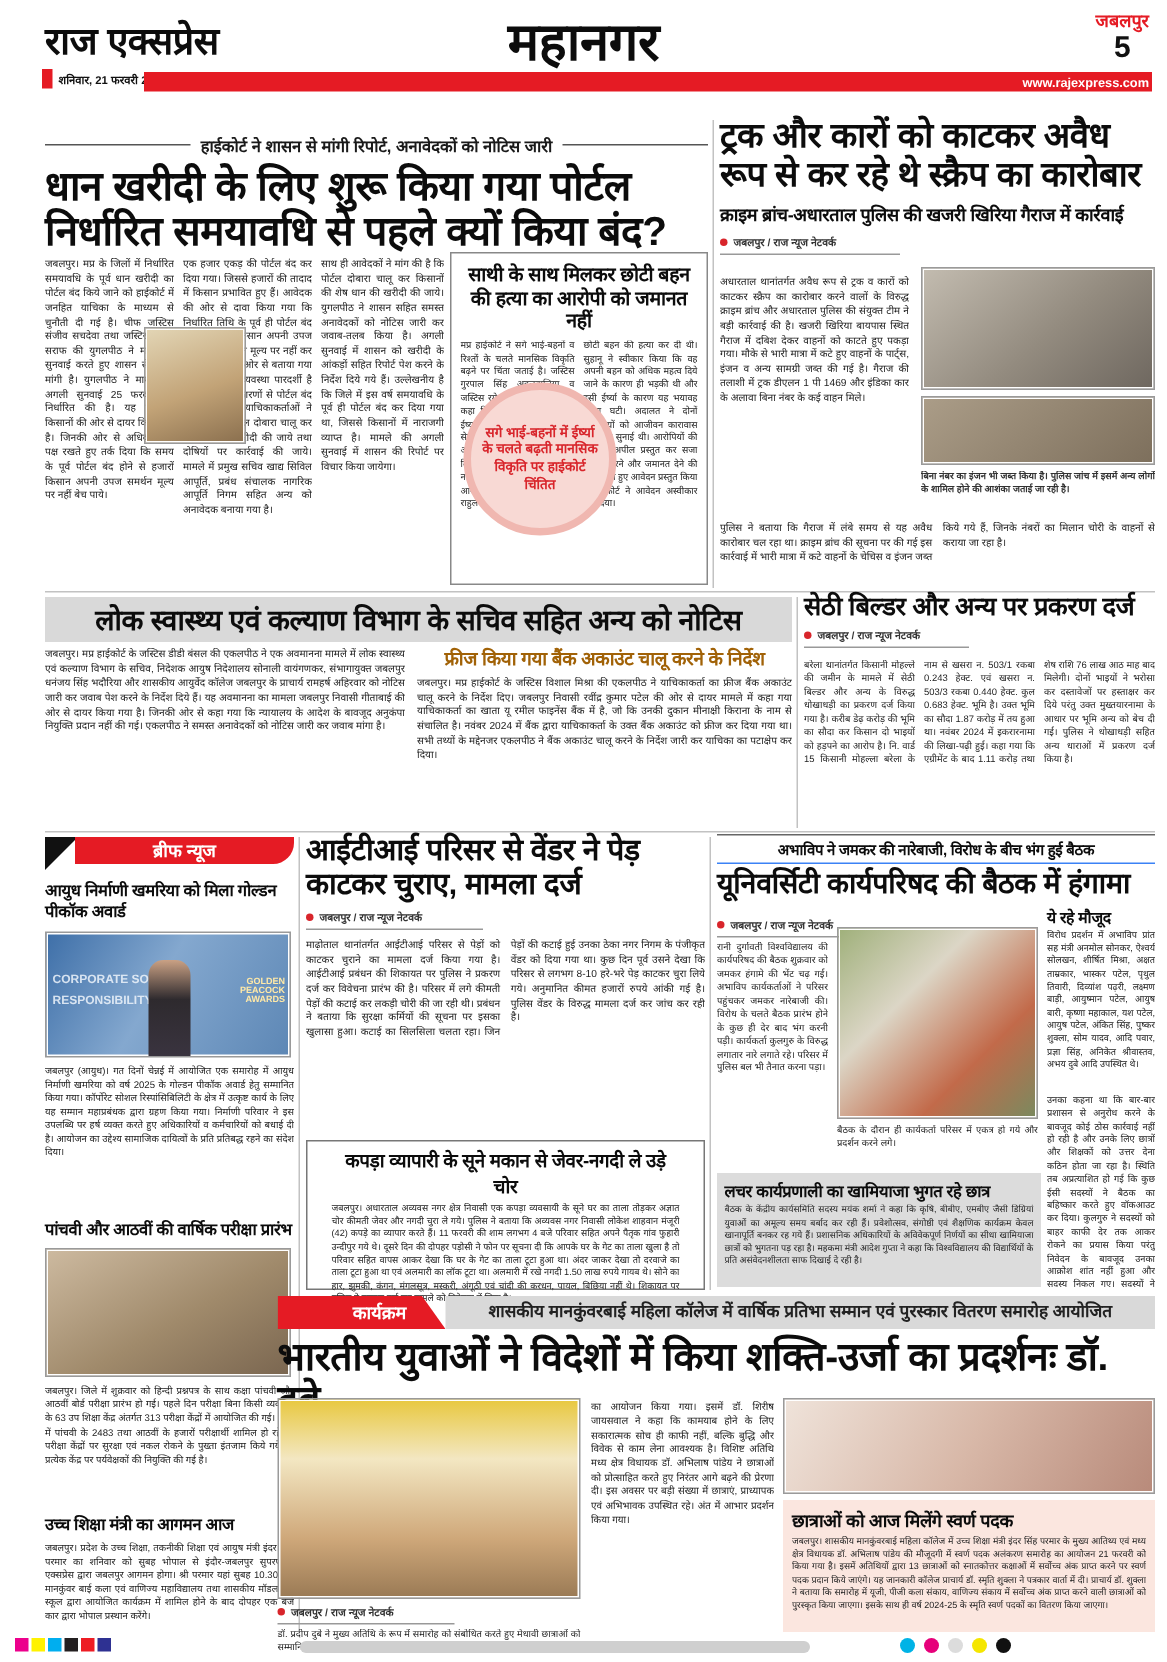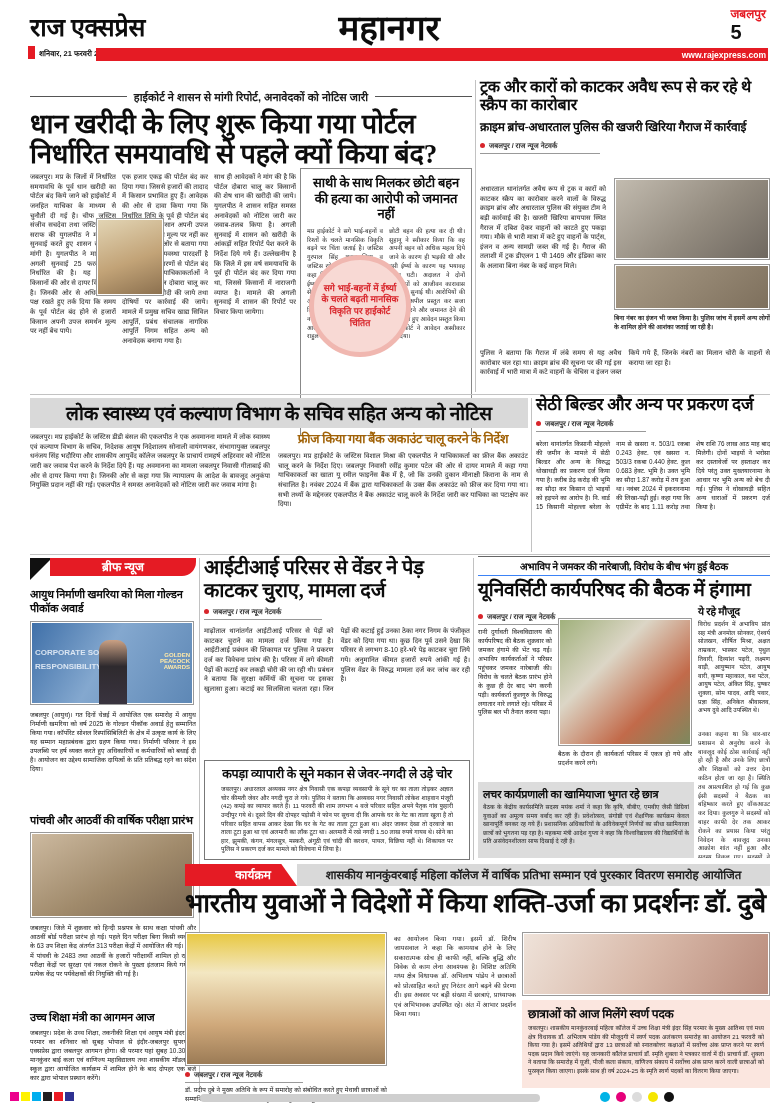--- a/index.html
+++ b/index.html
@@ -1,21 +1,21 @@
 <!DOCTYPE html>
 <html><head>
 <meta charset="utf-8">
 <style>
   * { margin:0; padding:0; box-sizing:border-box; }
   html,body { background:#e9e9e9; }
   body { font-family:"Liberation Sans","DejaVu Sans",sans-serif; }
   .page { position:relative; width:778px; height:1108px; background:#ffffff; margin:0 auto; overflow:hidden; }
   .abs { position:absolute; }
   .jtext { font-size:6.8px; line-height:1.42; text-align:justify; color:#222; overflow:hidden; }
-  .hl { font-weight:bold; color:#0c0c0c; letter-spacing:-0.2px;font-family:Liberation Serif, serif; }
+  .hl { font-weight:bold; color:#0c0c0c; letter-spacing:-0.2px; }
   .kicker { display:flex; align-items:center; gap:7px; font-weight:bold; color:#1a1a1a;margin-top:13px; }
   .kicker::before,.kicker::after { content:""; flex:1; border-top:1.5px solid #555; }
   .byline { display:flex; align-items:center; gap:4px; font-size:7px; font-weight:bold; color:#333;
             border-bottom:1px solid #999; padding-bottom:3px; }
   .byline .dot { width:5px; height:5px; border-radius:50%; background:#d8252b; flex:0 0 auto; }
   .photo { border:1px solid #9a9a9a; box-shadow:0 0 0 1px #fff inset; }
   .vrule { width:1px; background:#c2c2c2; }
   .hrule { height:1px; background:#c2c2c2; }
   .colbox { overflow:hidden; }
   .cols2 { column-count:2; column-gap:7px; }
@@ -27,53 +27,53 @@
 
 <div class="page">
 
   <div class="abs" style="left:0;top:0;width:778px;height:66px;">
     <div class="abs hl" style="left:30px;top:9px;font-size:25px;">राज एक्सप्रेस</div>
     <div class="abs" style="left:28px;top:46px;display:flex;align-items:center;gap:4px;">
       <span style="width:7px;height:13px;background:#e51b24;display:inline-block;"></span>
       <span style="font-size:7.5px;font-weight:bold;color:#111;">शनिवार, 21 फरवरी 2026</span>
     </div>
     <div class="abs hl" style="left:0;top:3px;width:778px;text-align:center;font-size:35px;">महानगर</div>
-    <div class="abs" style="right:12px;top:5px;text-align:left;">
+    <div class="abs" style="right:12px;top:5px;text-align:center;">
       <div style="font-size:12px;font-weight:bold;color:#e51b24;">जबलपुर</div>
       <div style="font-size:20px;font-weight:bold;color:#111;line-height:1;">5</div>
     </div>
     <div class="abs" style="left:96px;right:10px;top:48px;height:13px;background:#e51b24;display:flex;align-items:center;justify-content:flex-end;padding-right:2px;">
       <span style="color:#fff;font-size:8.5px;font-weight:bold;">www.rajexpress.com</span>
     </div>
   </div>
 
   <div class="abs" style="left:30px;top:76px;width:442px;height:316px;">
     <div class="kicker" style="font-size:11px;">हाईकोर्ट ने शासन से मांगी रिपोर्ट, अनावेदकों को नोटिस जारी</div>
     <div class="hl" style="font-size:27px;line-height:1.12;margin-top:5px;">धान खरीदी के लिए शुरू किया गया पोर्टल निर्धारित समयावधि से पहले क्यों किया बंद?</div>
     <div class="abs jtext colbox" style="left:0;top:96px;width:86px;height:214px;">जबलपुर। मप्र के जिलों में निर्धारित समयावधि के पूर्व धान खरीदी का पोर्टल बंद किये जाने को हाईकोर्ट में जनहित याचिका के माध्यम से चुनौती दी गई है। चीफ जस्टिस संजीव सचदेवा तथा जस्टिस विनय सराफ की युगलपीठ ने मामले में सुनवाई करते हुए शासन से रिपोर्ट मांगी है। युगलपीठ ने मामले की अगली सुनवाई 25 फरवरी को निर्धारित की है। यह याचिका किसानों की ओर से दायर किया गया है। जिनकी ओर से अधिवक्ता ने पक्ष रखते हुए तर्क दिया कि समय के पूर्व पोर्टल बंद होने से हजारों किसान अपनी उपज समर्थन मूल्य पर नहीं बेच पाये।</div>
     <div class="abs jtext colbox" style="left:92px;top:96px;width:86px;height:214px;">एक हजार एकड़ की पोर्टल बंद कर दिया गया। जिससे हजारों की तादाद में किसान प्रभावित हुए हैं। आवेदक की ओर से दावा किया गया कि निर्धारित तिथि के पूर्व ही पोर्टल बंद किये जाने से किसान अपनी उपज का विक्रय समर्थन मूल्य पर नहीं कर पाये। शासन की ओर से बताया गया कि खरीदी की व्यवस्था पारदर्शी है तथा तकनीकी कारणों से पोर्टल बंद हुआ था। वहीं याचिकाकर्ताओं ने मांग की कि पोर्टल दोबारा चालू कर शेष धान की खरीदी की जाये तथा दोषियों पर कार्रवाई की जाये। मामले में प्रमुख सचिव खाद्य सिविल आपूर्ति, प्रबंध संचालक नागरिक आपूर्ति निगम सहित अन्य को अनावेदक बनाया गया है।</div>
     <div class="abs jtext colbox" style="left:184px;top:96px;width:82px;height:214px;">साथ ही आवेदकों ने मांग की है कि पोर्टल दोबारा चालू कर किसानों की शेष धान की खरीदी की जाये। युगलपीठ ने शासन सहित समस्त अनावेदकों को नोटिस जारी कर जवाब-तलब किया है। अगली सुनवाई में शासन को खरीदी के आंकड़ों सहित रिपोर्ट पेश करने के निर्देश दिये गये हैं। उल्लेखनीय है कि जिले में इस वर्ष समयावधि के पूर्व ही पोर्टल बंद कर दिया गया था, जिससे किसानों में नाराजगी व्याप्त है। मामले की अगली सुनवाई में शासन की रिपोर्ट पर विचार किया जायेगा।</div>
     <div class="abs photo" style="left:66px;top:142px;width:68px;height:78px;background:linear-gradient(160deg,#e3d6b6 0%,#c2a377 55%,#8a6f4e 100%);"></div>
 
-    <div class="abs" style="left:270px;top:92px;width:172px;height:268px;border:1px solid #888;padding:6px;background:#fff;">
+    <div class="abs" style="left:270px;top:92px;width:172px;height:222px;border:1px solid #888;padding:6px;background:#fff;">
       <div class="hl" style="font-size:13px;line-height:1.2;text-align:center;">साथी के साथ मिलकर छोटी बहन की हत्या का आरोपी को जमानत नहीं</div>
       <div class="jtext" style="column-count:2;column-gap:6px;font-size:6.2px;margin-top:5px;height:170px;">
         <span>मप्र हाईकोर्ट ने सगे भाई-बहनों व रिश्तों के चलते मानसिक विकृति बढ़ने पर चिंता जताई है। जस्टिस गुरपाल सिंह अहलूवालिया व जस्टिस रमेश चंद्र सिंह की पीठ ने कहा कि भाई-बहन के रिश्तों में ईर्ष्या के कारण मानसिक स्वास्थ्य सेवाएं सुनिश्चित करने की आवश्यकता है। इसके लिए 90 दिन की मोहलत दी है।</span>
         <span>दरअसल, नरसिंहपुर की रहने वाली सुहानू पर आरोप है कि उसने अपने साथी राहुल सिंह के साथ मिलकर अपनी छोटी बहन की हत्या कर दी थी। सुहानू ने स्वीकार किया कि वह अपनी बहन को अधिक महत्व दिये जाने के कारण ही भड़की थी और इसी ईर्ष्या के कारण यह भयावह घटना घटी। अदालत ने दोनों आरोपियों को आजीवन कारावास की सजा सुनाई थी। आरोपियों की ओर से अपील प्रस्तुत कर सजा निरस्त करने और जमानत देने की मांग करते हुए आवेदन प्रस्तुत किया गया। कोर्ट ने आवेदन अस्वीकार कर दिया।</span>
       </div>
       <div class="abs" style="left:8px;top:86px;width:102px;height:102px;border-radius:50%;background:#f8d9d4;border:5px solid #f0b7b0;display:flex;align-items:center;justify-content:center;text-align:center;padding:6px;">
         <span style="font-size:9px;font-weight:bold;color:#d8252b;line-height:1.3;">सगे भाई-बहनों में ईर्ष्या के चलते बढ़ती मानसिक विकृति पर हाईकोर्ट चिंतित</span>
       </div>
     </div>
   </div>
 
   <div class="abs vrule" style="left:475px;top:80px;height:312px;"></div>
 
   <div class="abs" style="left:480px;top:78px;width:290px;height:314px;">
-    <div class="hl" style="font-size:16px;line-height:1.12;">ट्रक और कारों को काटकर अवैध रूप से कर रहे थे स्क्रैप का कारोबार</div>
+    <div class="hl" style="font-size:23px;line-height:1.12;">ट्रक और कारों को काटकर अवैध रूप से कर रहे थे स्क्रैप का कारोबार</div>
     <div class="hl" style="font-size:12px;margin-top:4px;">क्राइम ब्रांच-अधारताल पुलिस की खजरी खिरिया गैराज में कार्रवाई</div>
     <div class="byline" style="width:120px;margin-top:6px;">
       <span class="dot"></span>
       <span>जबलपुर / राज न्यूज नेटवर्क</span>
     </div>
     <div class="abs jtext colbox" style="left:0;top:106px;width:126px;height:158px;">अधारताल थानांतर्गत अवैध रूप से ट्रक व कारों को काटकर स्क्रैप का कारोबार करने वालों के विरुद्ध क्राइम ब्रांच और अधारताल पुलिस की संयुक्त टीम ने बड़ी कार्रवाई की है। खजरी खिरिया बायपास स्थित गैराज में दबिश देकर वाहनों को काटते हुए पकड़ा गया। मौके से भारी मात्रा में कटे हुए वाहनों के पार्ट्स, इंजन व अन्य सामग्री जब्त की गई है। गैराज की तलाशी में ट्रक डीएलन 1 पी 1469 और इंडिका कार के अलावा बिना नंबर के कई वाहन मिले।</div>
     <div class="abs photo" style="left:134px;top:100px;width:156px;height:82px;background:linear-gradient(140deg,#c3bcb0 0%,#938b7f 55%,#6e675f 100%);"></div>
     <div class="abs photo" style="left:134px;top:186px;width:156px;height:46px;background:linear-gradient(140deg,#ab9d88 0%,#7d6f5c 100%);"></div>
     <div class="abs jtext" style="left:134px;top:236px;width:156px;height:32px;font-size:6.3px;font-weight:bold;color:#333;">बिना नंबर का इंजन भी जब्त किया है। पुलिस जांच में इसमें अन्य लोगों के शामिल होने की आशंका जताई जा रही है।</div>
     <div class="abs jtext colbox" style="left:0;top:270px;width:290px;height:42px;column-count:2;column-gap:7px;">पुलिस ने बताया कि गैराज में लंबे समय से यह अवैध कारोबार चल रहा था। क्राइम ब्रांच की सूचना पर की गई इस कार्रवाई में भारी मात्रा में कटे वाहनों के चेचिस व इंजन जब्त किये गये हैं, जिनके नंबरों का मिलान चोरी के वाहनों से कराया जा रहा है।</div>

